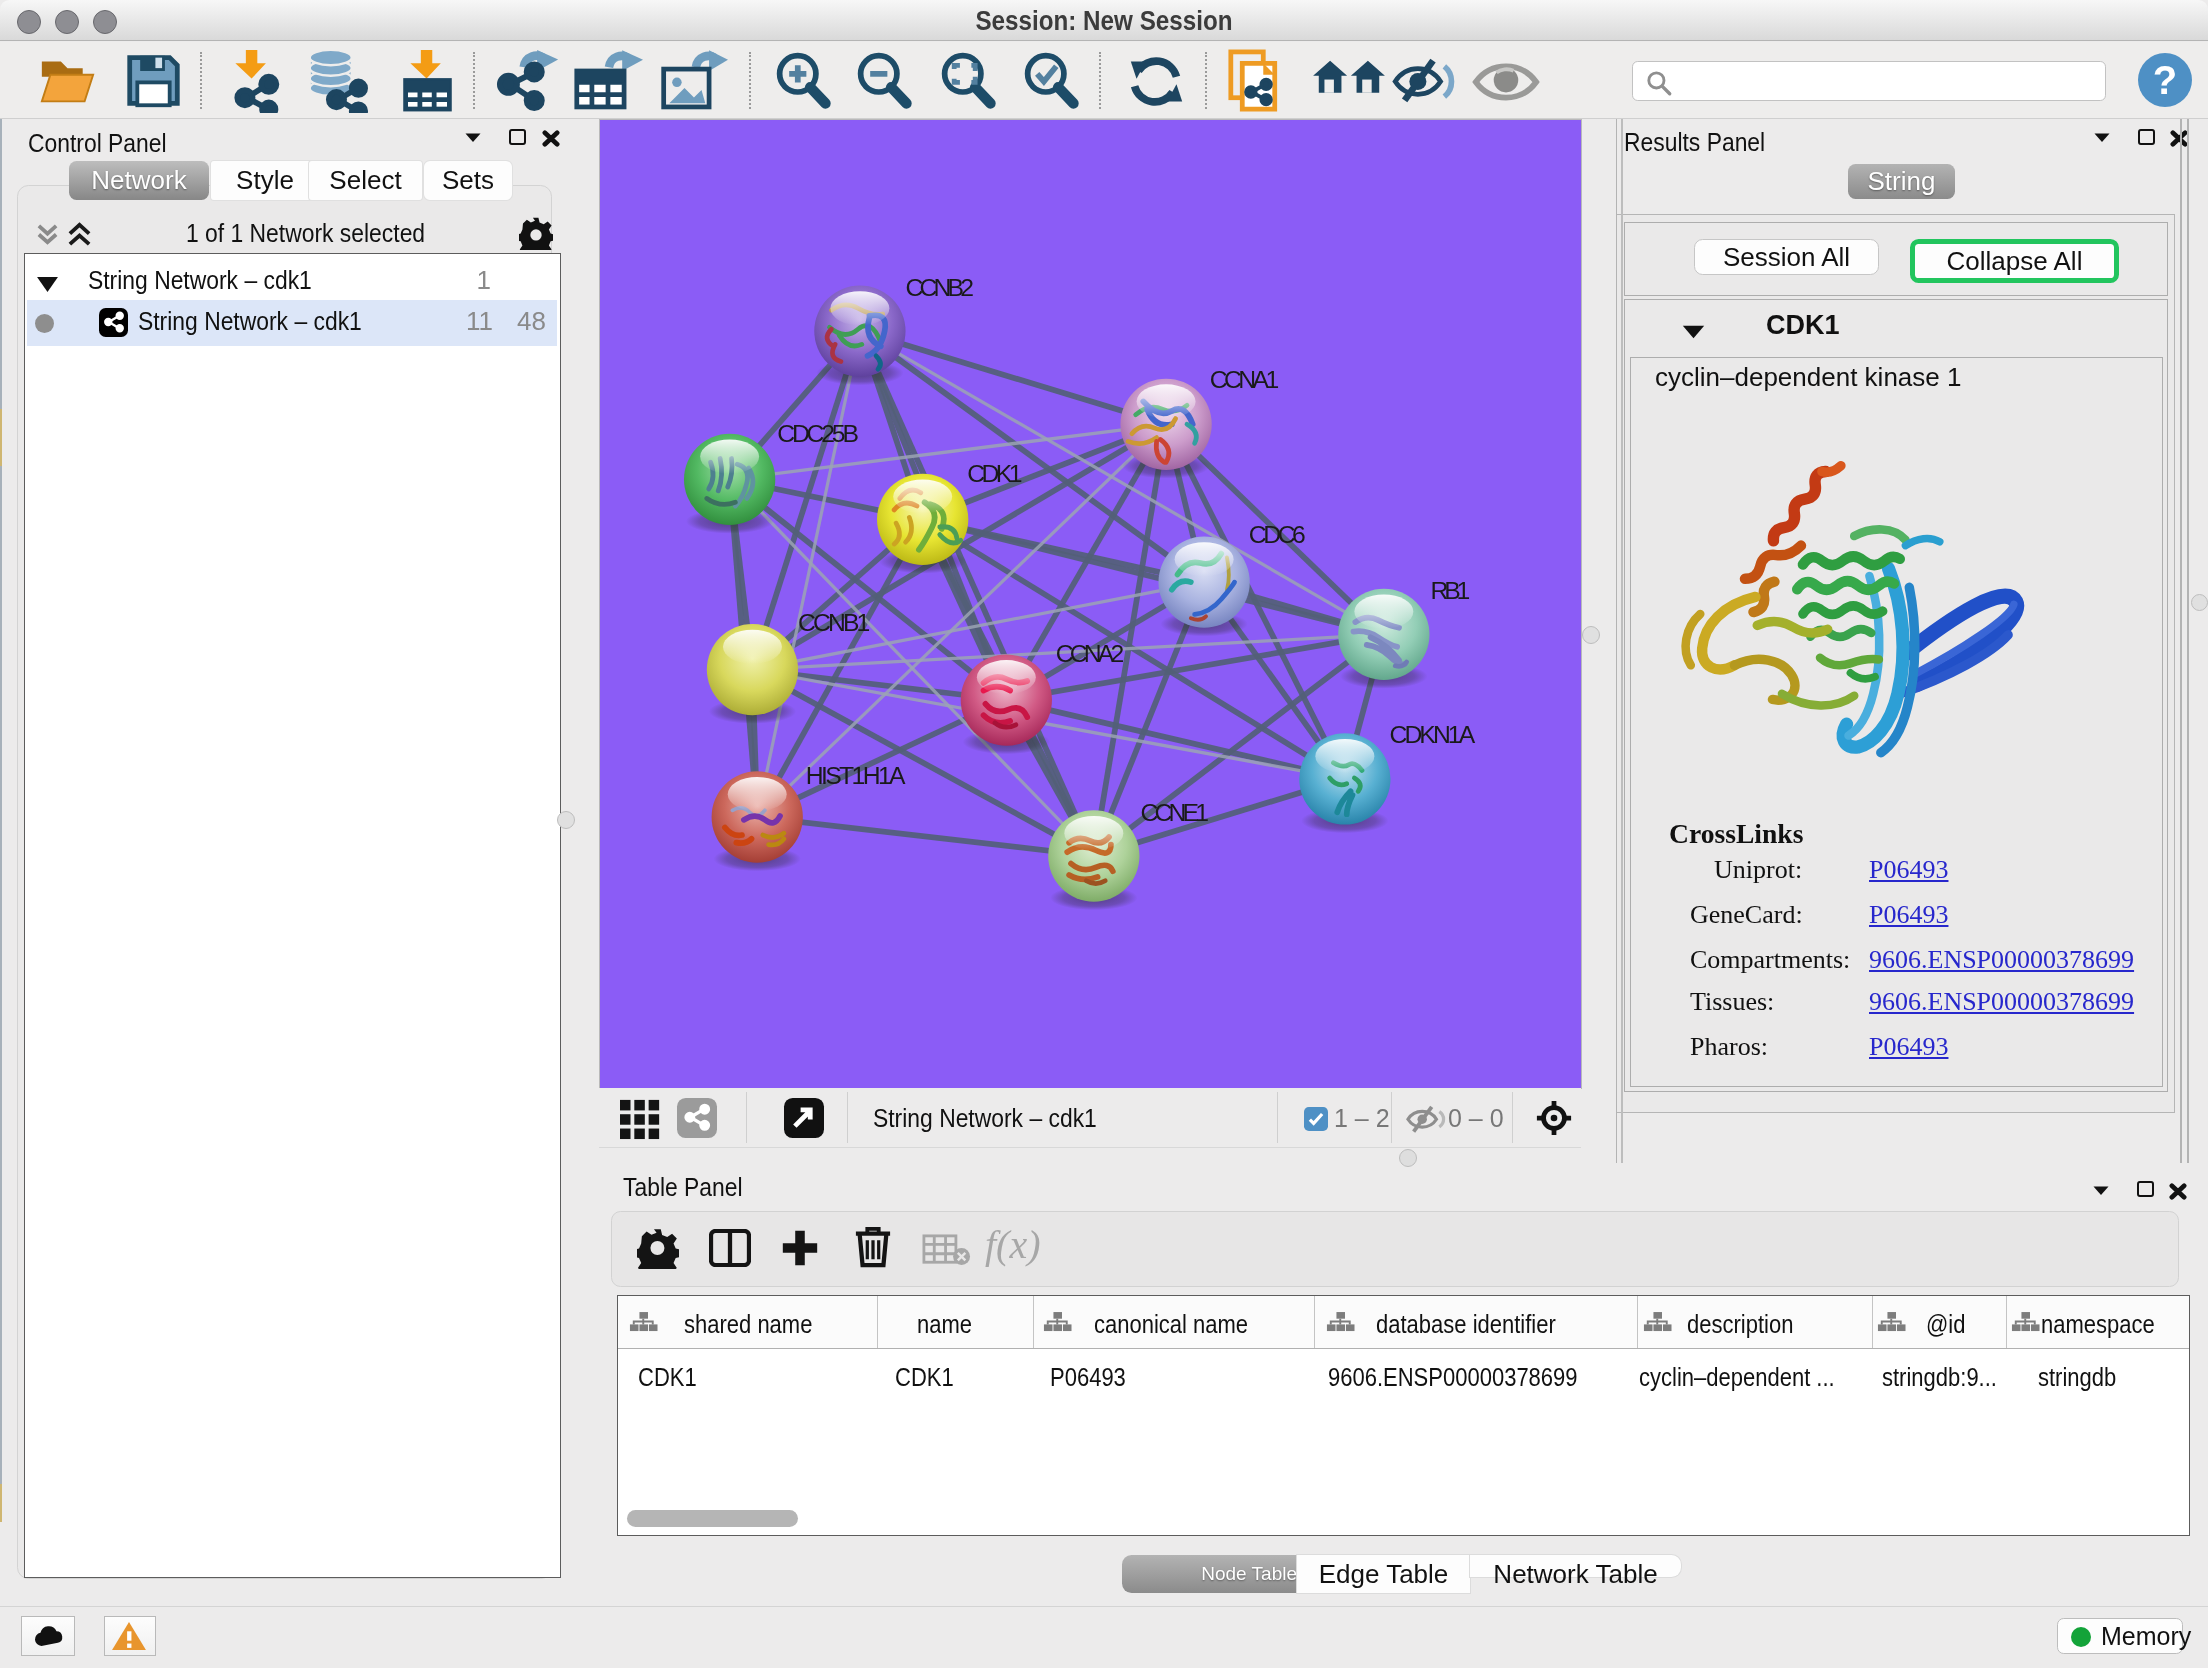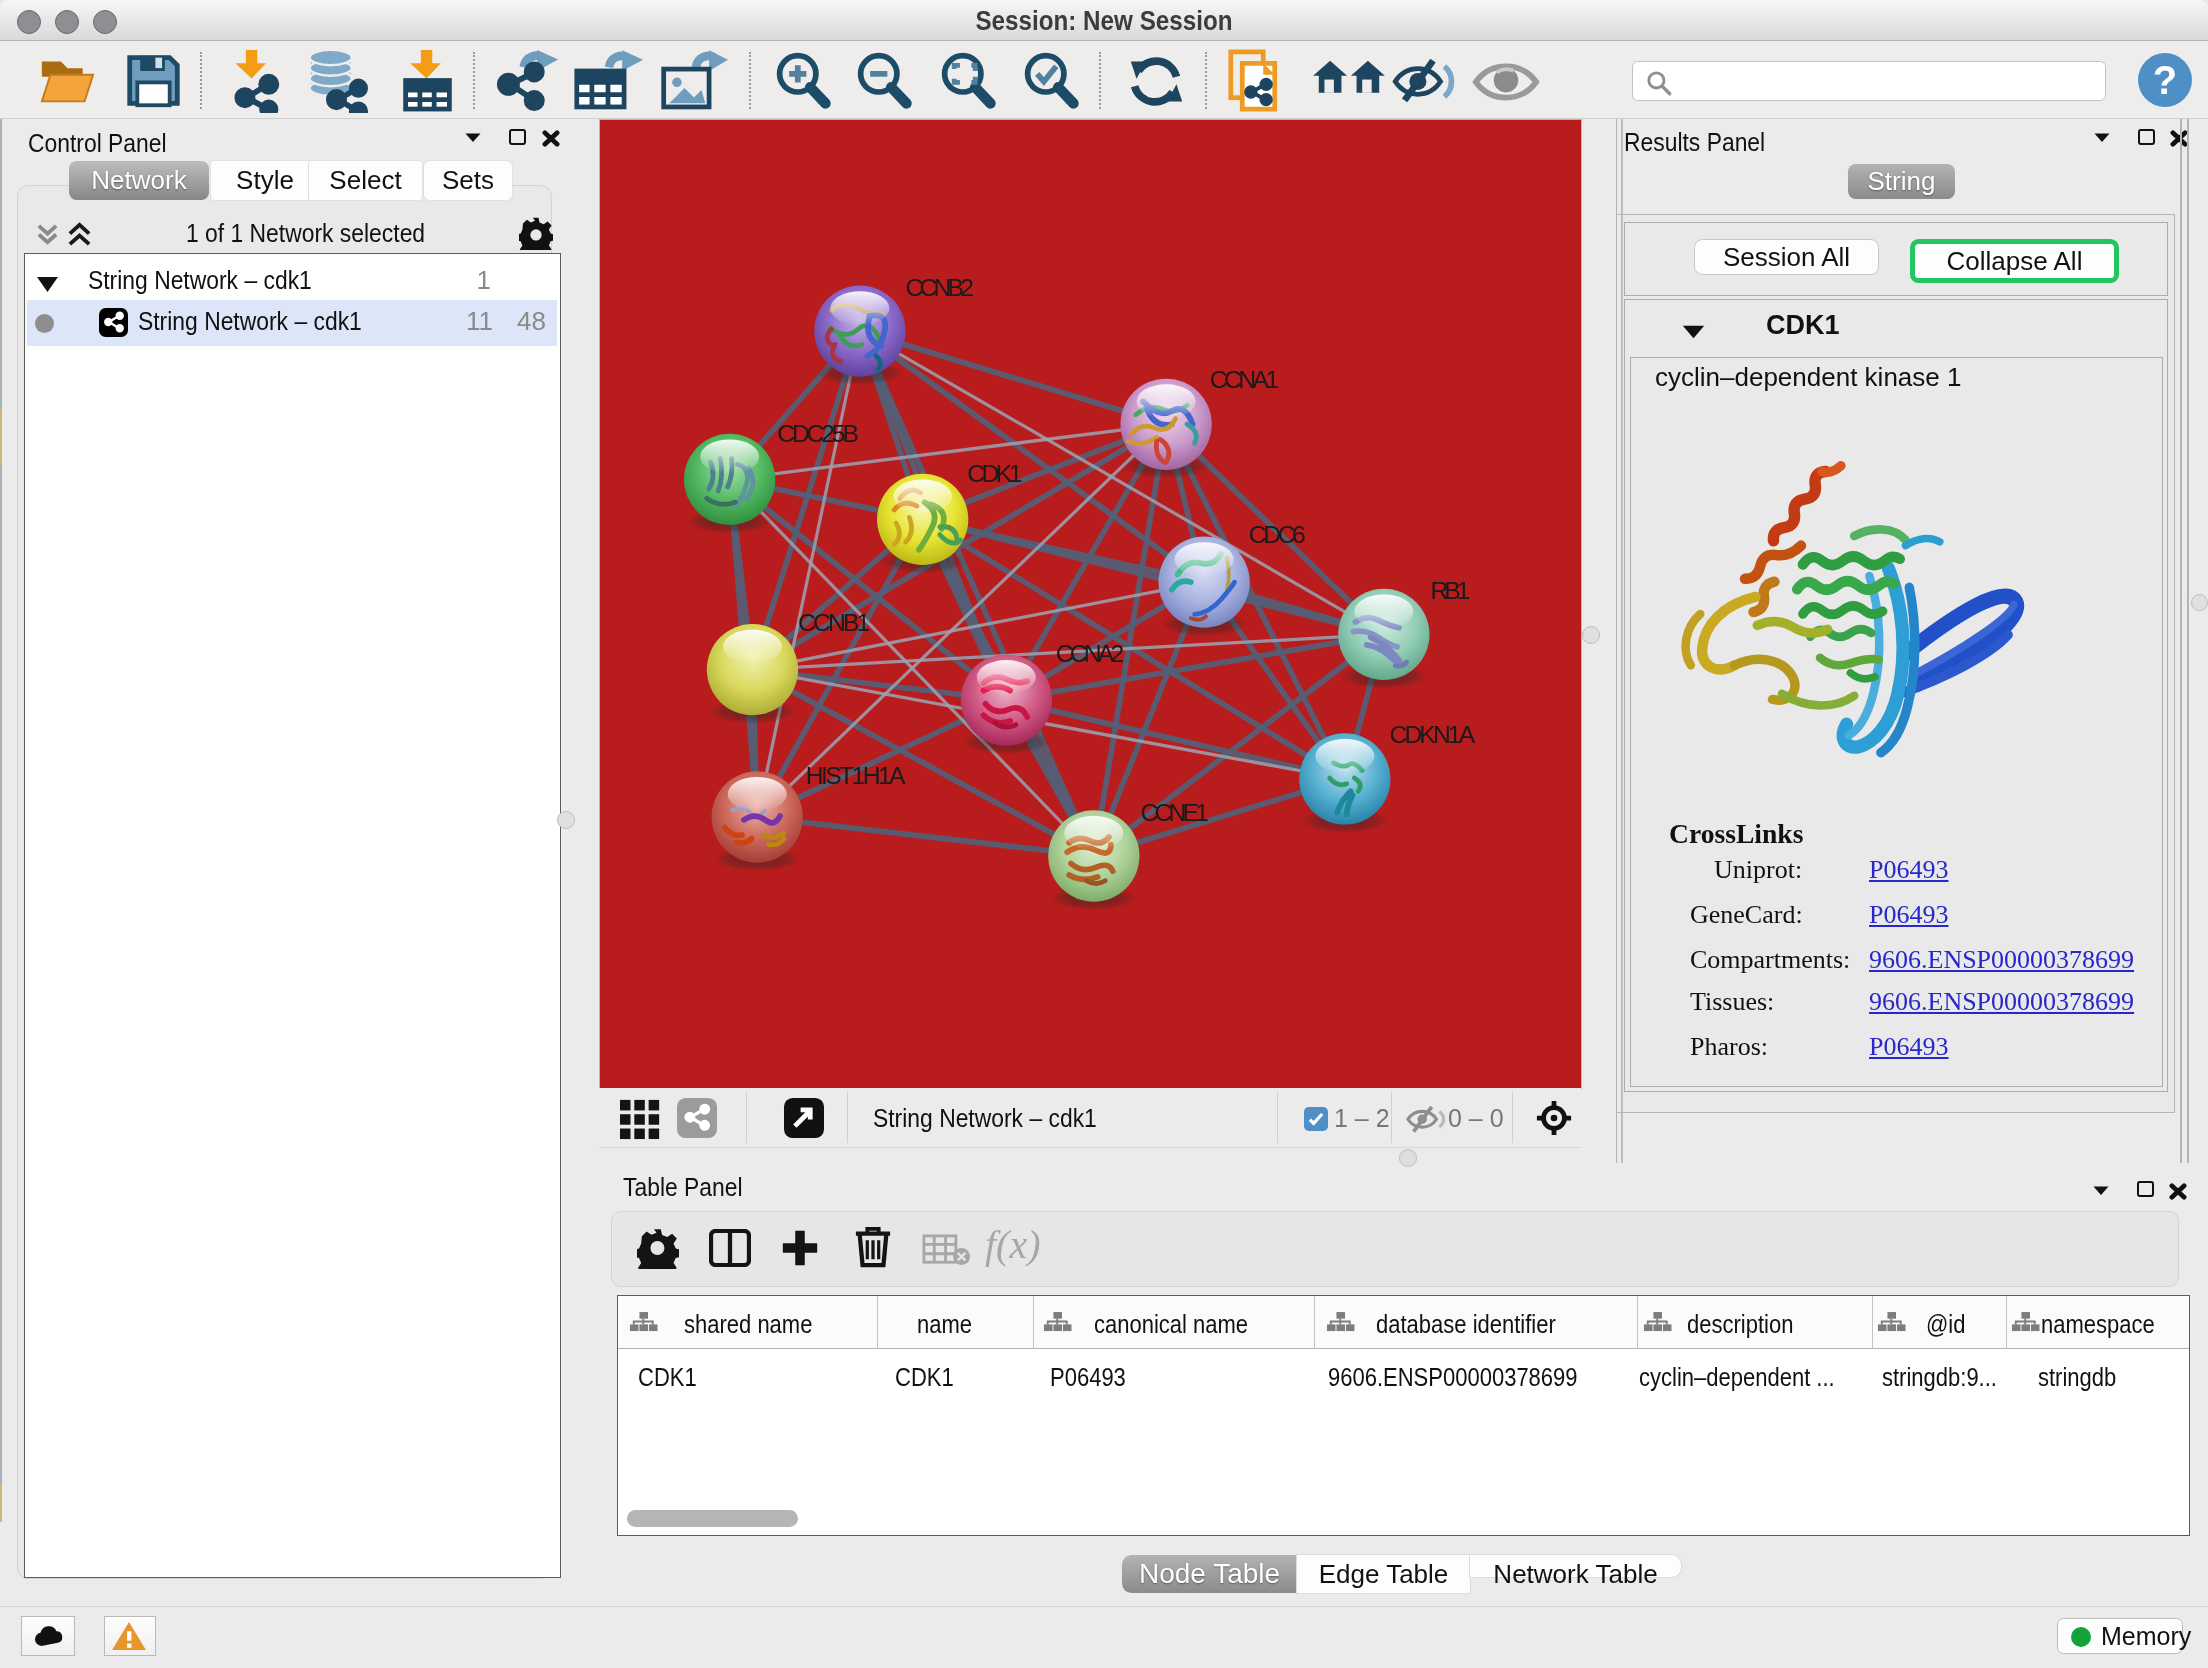--- a/index.html
+++ b/index.html
@@ -230,21 +230,21 @@
             <circle cx="17.5" cy="18" r="3.1"></circle>
         </g>
       </svg>
       <div class="abs tx" style="left:111px;top:5.7px;font-size:26px;color:#111;">String Network – cdk1</div>
       <div class="abs" style="left:399px;top:5.7px;width:67px;text-align:right;font-size:26px;color:#8a8a8a;">11</div>
       <div class="abs" style="left:471px;top:5.7px;width:48px;text-align:right;font-size:26px;color:#8a8a8a;">48</div>
     </div>
   </div>
 </div>
 
-<div class="abs" id="netcanvas" style="left:599px;top:119px;width:981px;height:968px;background:#b91c1c;border:1px solid #b9b9b9;">
+<div class="abs" id="netcanvas" style="left:599px;top:119px;width:981px;height:968px;background:#8b5cf6;border:1px solid #b9b9b9;">
 <svg width="981" height="968" viewBox="0 0 1031 1018">
   <defs>
     <radialGradient id="shad" cx="50%" cy="50%" r="50%">
       <stop offset="0%" stop-color="rgba(40,40,40,0.55)"></stop>
           <stop offset="70%" stop-color="rgba(40,40,40,0.30)"></stop>
           <stop offset="100%" stop-color="rgba(40,40,40,0)"></stop>
     </radialGradient>
     <linearGradient id="gloss" x1="0" y1="0" x2="0" y2="1">
       <stop offset="0%" stop-color="rgba(255,255,255,0.92)"></stop>
           <stop offset="75%" stop-color="rgba(255,255,255,0.25)"></stop>
@@ -757,21 +757,21 @@
     <div class="abs tx" style="left:277px;top:67px;font-size:25px;color:#111;">CDK1</div>
     <div class="abs tx" style="left:432px;top:67px;font-size:25px;color:#111;">P06493</div>
     <div class="abs tx" style="left:710px;top:67px;font-size:25px;color:#111;">9606.ENSP00000378699</div>
     <div class="abs tx" style="left:1021px;top:67px;font-size:25px;color:#111;">cyclin–dependent ...</div>
     <div class="abs tx" style="left:1264px;top:67px;font-size:25px;color:#111;">stringdb:9...</div>
     <div class="abs tx" style="left:1420px;top:67px;font-size:25px;color:#111;">stringdb</div>
 
     <div class="abs" style="left:8.6px;top:214px;width:171px;height:17px;background:#b5b5b5;border-radius:8.6px;"></div>
   </div>
 
-  <div class="abs" style="left:548px;top:389px;width:175px;height:38px;background:linear-gradient(#b3b3b3,#8b8b8b);border-radius:9.5px 0 0 9.5px;color:#fff;font-size:28px;text-align:center;line-height:38px;text-shadow:0 1px 1.9px rgba(0,0,0,.4);">Node Table</div>
+  <div class="abs" style="left:548px;top:389px;width:175px;height:38px;background:linear-gradient(#b3b3b3,#8b8b8b);border-radius:9.5px 0 0 9.5px;color:#fff;font-size:19px;text-align:right;line-height:38px;text-shadow:0 1px 1.9px rgba(0,0,0,.4);">Node Table</div>
   <div class="abs" style="left:723px;top:389px;width:173px;height:38px;background:#fdfdfd;color:#111;font-size:26px;text-align:center;line-height:38px;box-shadow:0 0 0 1px #dcdcdc;">Edge Table</div>
   <div class="abs" style="left:896px;top:389px;width:211px;height:22px;background:#fdfdfd;border-radius:0 9.5px 9.5px 0;color:#111;font-size:26px;text-align:center;line-height:38px;box-shadow:0 0 0 1px #dcdcdc;">Network Table</div>
 </div>
 
 <div class="abs" id="statusbar" style="left:0;top:1606px;width:2208px;height:62px;background:#ecebeb;border-top:1px solid #d4d4d4;">
   <div class="abs" style="left:21px;top:8.6px;width:52px;height:38px;background:linear-gradient(#fdfdfd,#f0f0f0);border:1.9px solid #b9b9b9;"></div>
   <svg class="abs" style="left:32px;top:18px" width="32" height="23" viewBox="0 0 34 24">
     <path fill="#111" d="M10 22 a7 7 0 0 1 -1 -13.9 A9 9 0 0 1 26 6.5 a6.2 6.2 0 0 1 1.5 12.2 z"></path>
   </svg>
   <div class="abs" style="left:104px;top:8.6px;width:50px;height:38px;background:linear-gradient(#fdfdfd,#f0f0f0);border:1.9px solid #b9b9b9;"></div>

